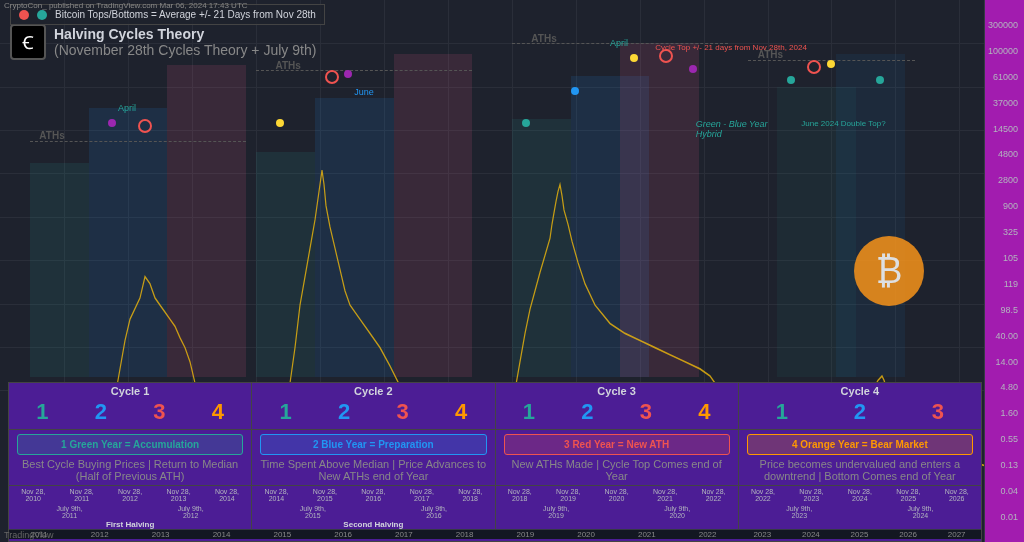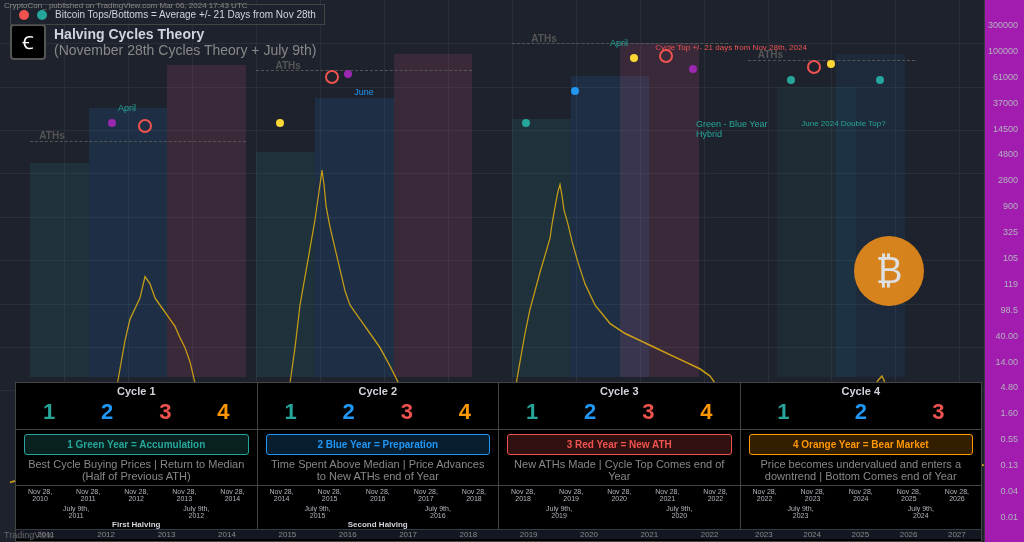--- a/index.html
+++ b/index.html
@@ -134,24 +134,23 @@
       opacity: 0.85;
     }
 
     
     #cycles-section {
       position: absolute;
       bottom: 0;
       left: 8px;
       right: 42px;
       height: 160px;
-      background: #000000;
+      background: #4c1d95;
       border: 1px solid #444;
       z-index: 8;
-      margin-left: 7px;
     }
 
     #cycles-header {
       display: flex;
       border-bottom: 1px solid #444;
     }
 
     .cycle-block {
       flex: 1;
       border-right: 1px solid #444;
@@ -300,20 +299,21 @@
       bottom: 0;
       border-left: 1px solid #2a2e39;
       z-index: 1;
     }
 
     .green-blue-label {
       position: absolute;
       font-size: 9px;
       color: #26a69a;
       z-index: 7;
+      font-style: italic;
     }
 
     
     .june-label {
       position: absolute;
       font-size: 8px;
       color: #26a69a;
       z-index: 7;
       margin-top: 32px;
     }

